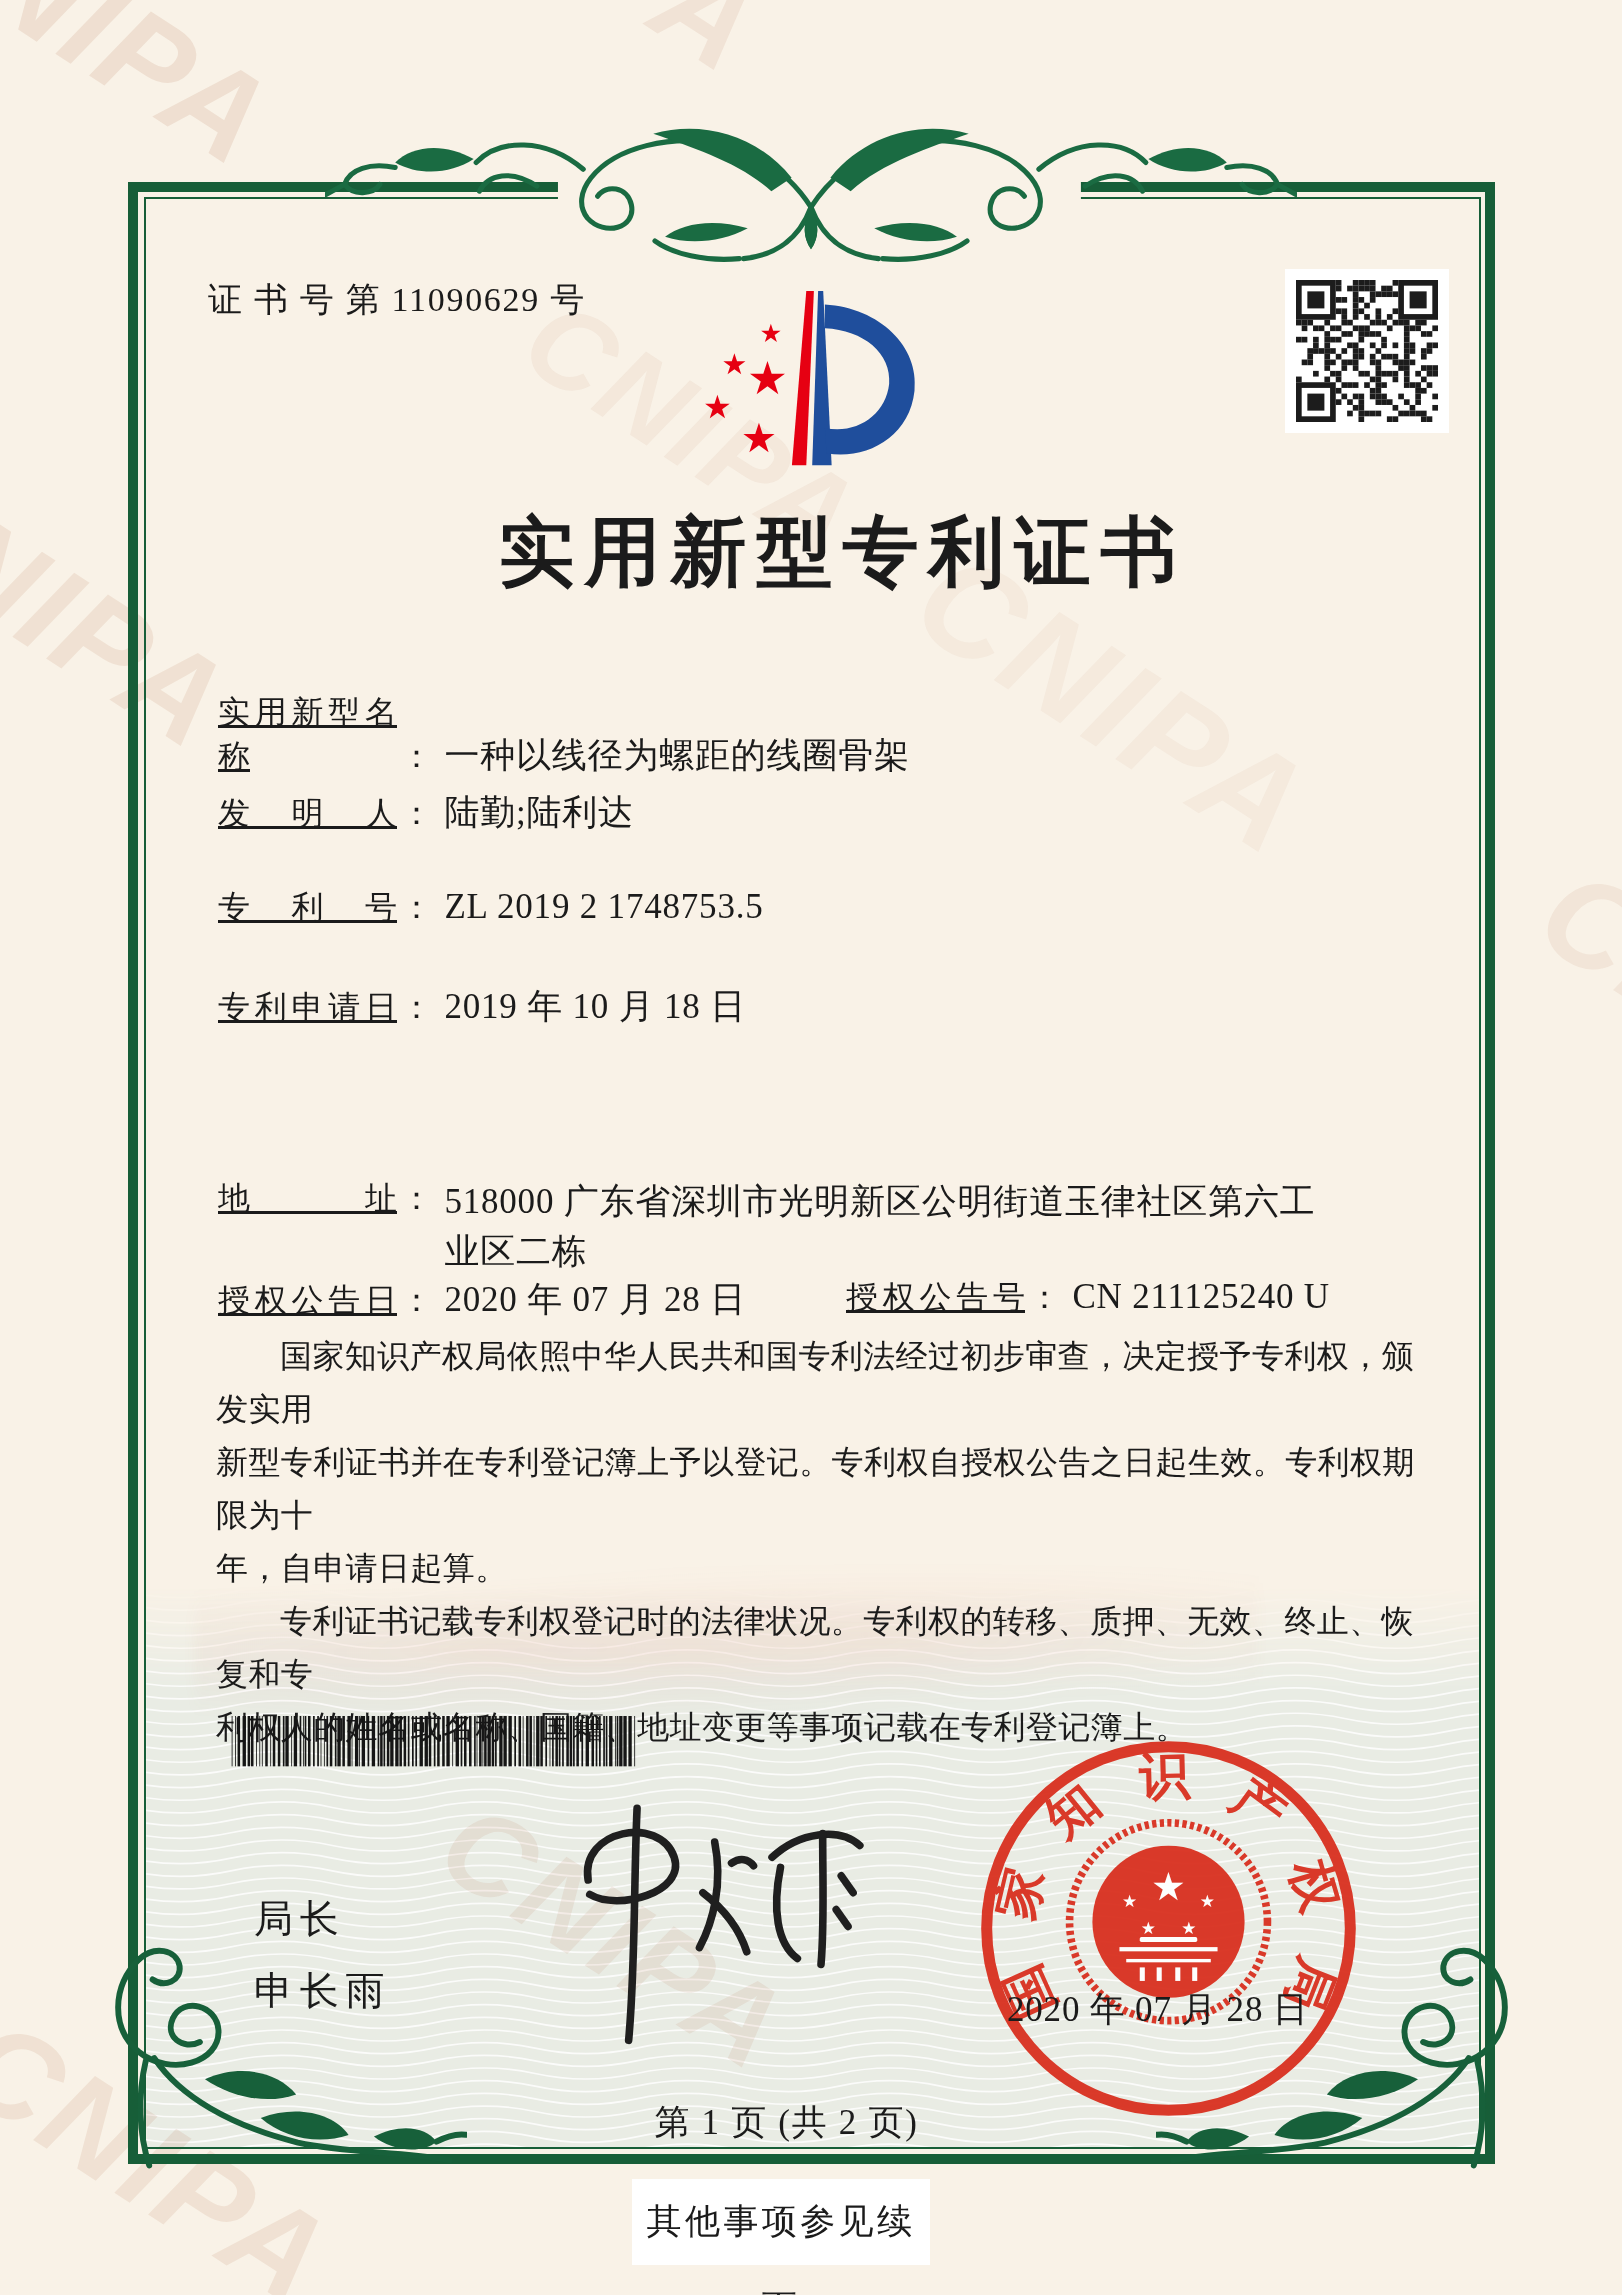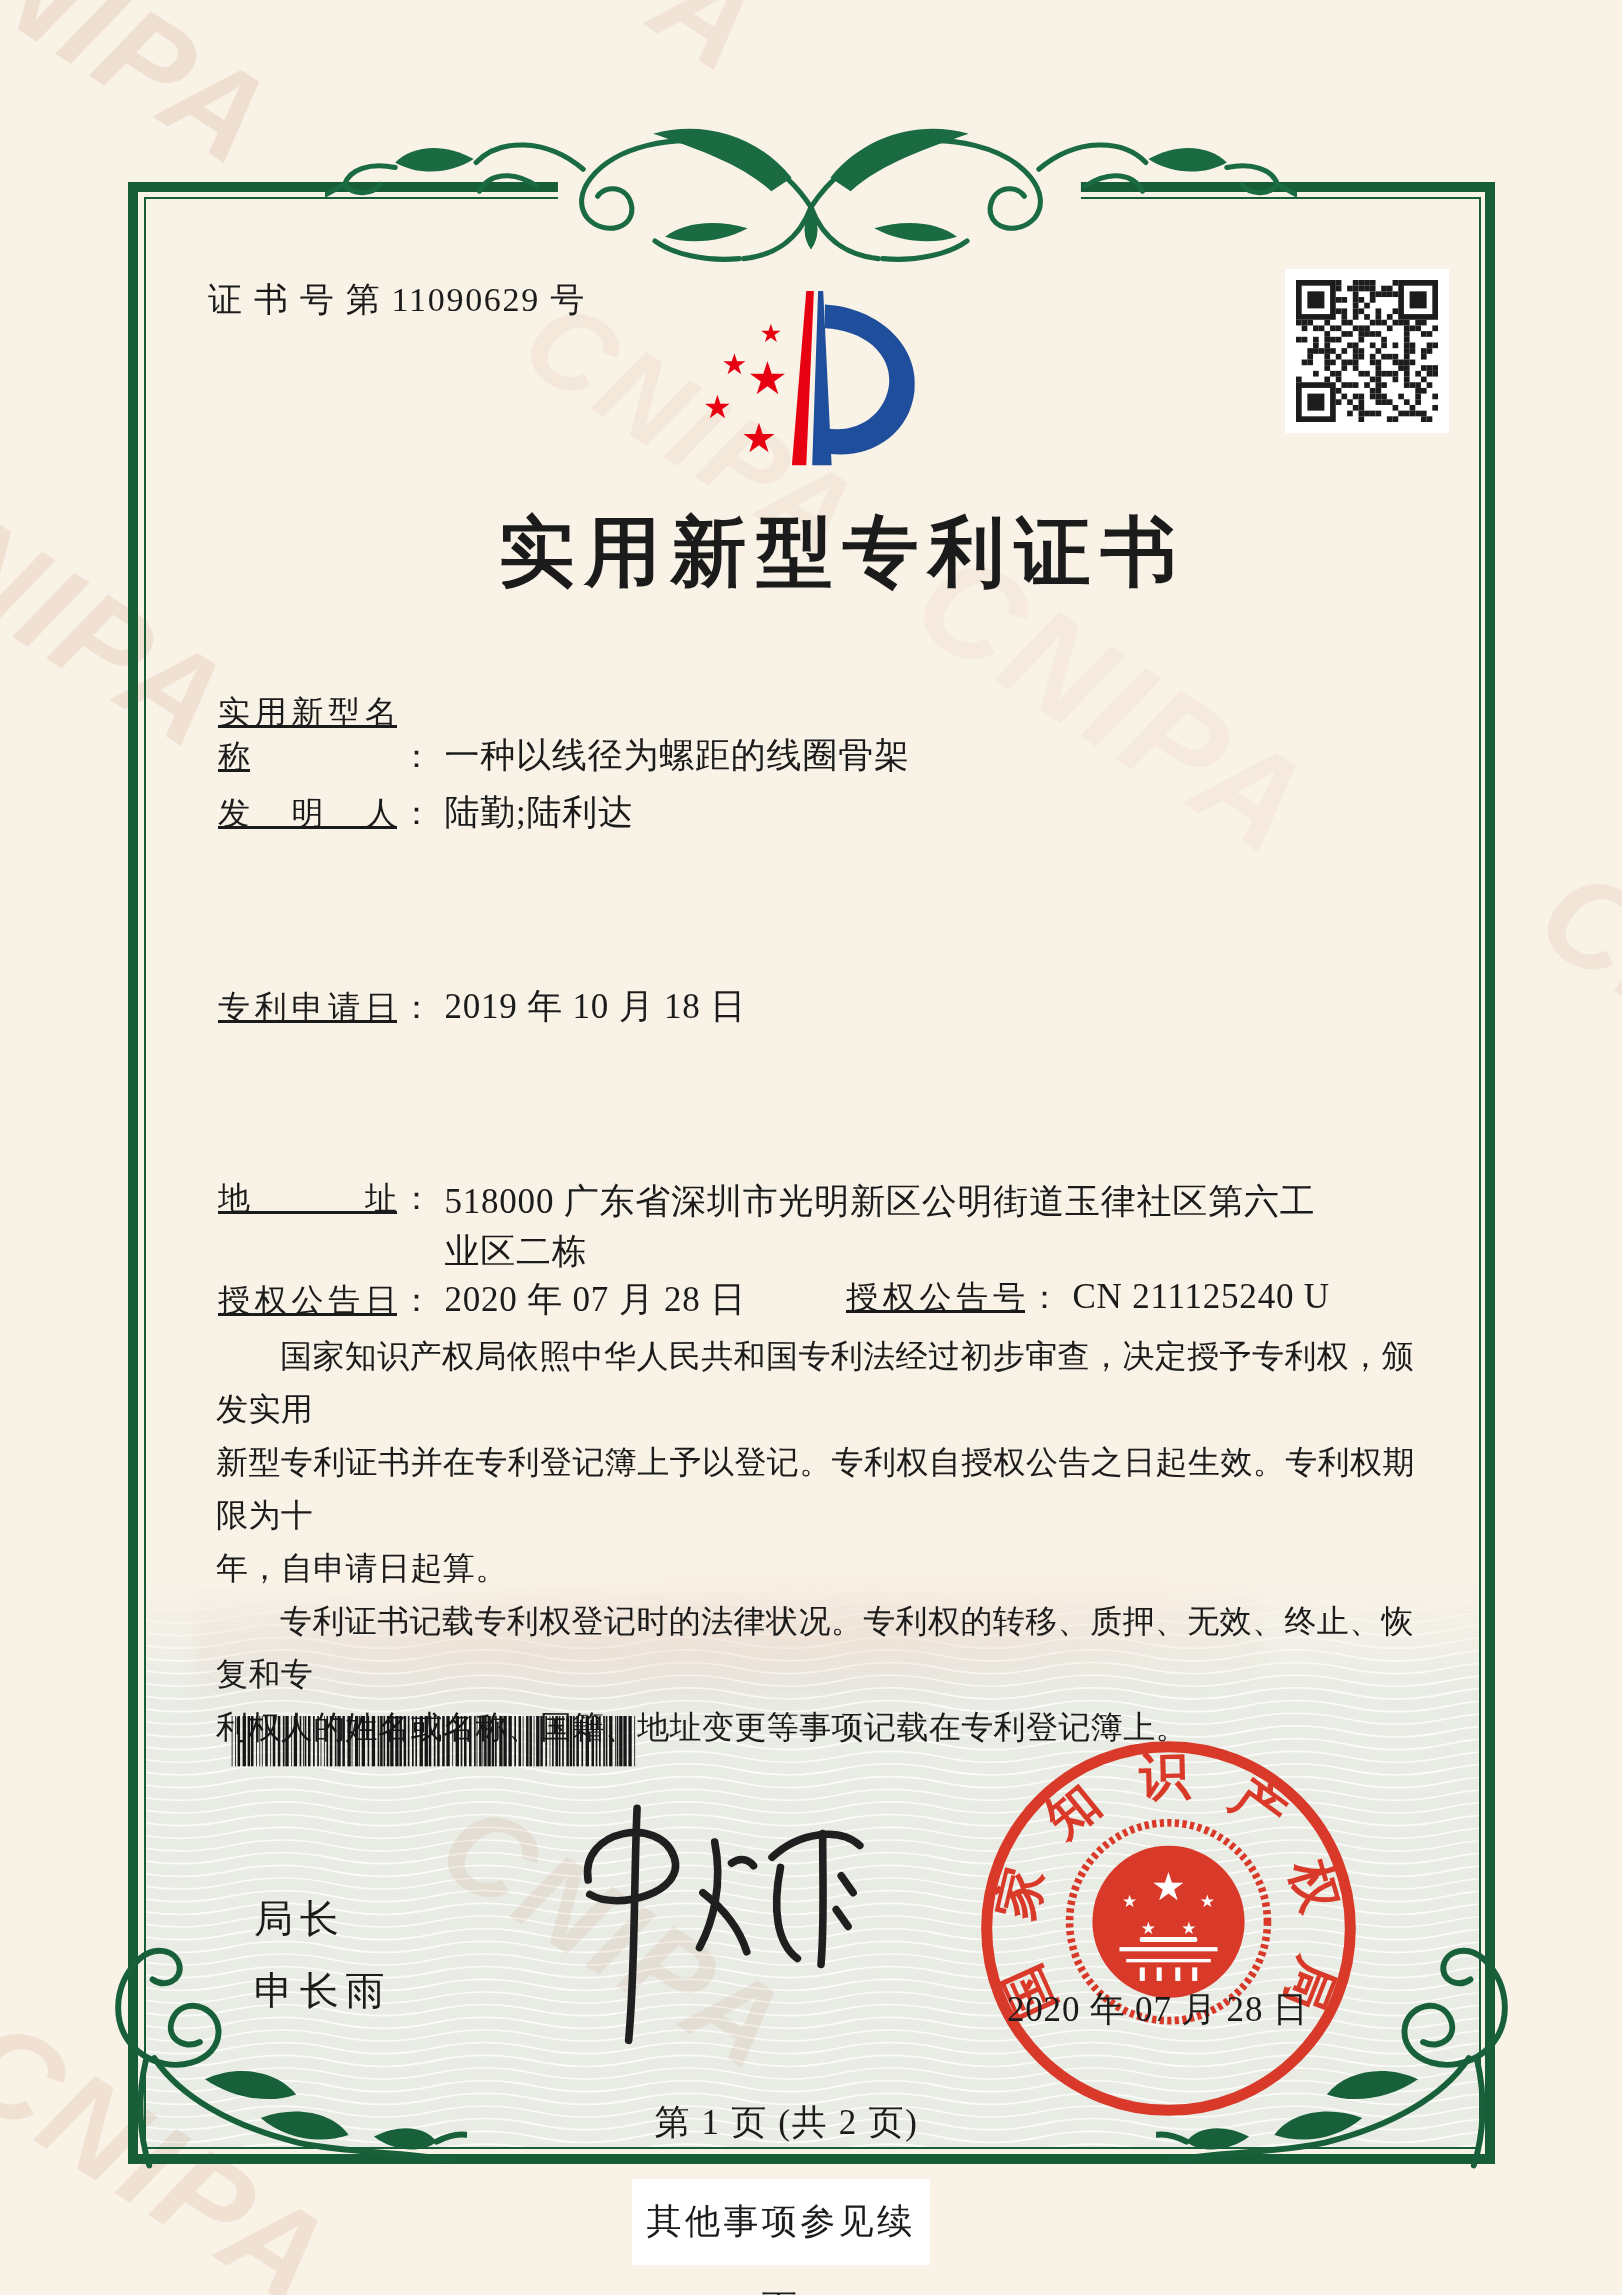--- a/index.html
+++ b/index.html
@@ -424,20 +424,23 @@
   </div>
 
   <div class="doc-title">实用新型专利证书</div>
 
   <div class="frow" style="top:691px">
     <span class="flabel">实用新型名称</span><span class="fcolon">：</span><span class="fvalue">一种以线径为螺距的线圈骨架</span>
   </div>
   <div class="frow" style="top:789px">
     <span class="flabel">发明人</span><span class="fcolon">：</span><span class="fvalue">陆勤;陆利达</span>
   </div>
+  <div class="frow" style="top:886px">
+    <span class="flabel">专利号</span><span class="fcolon">：</span><span class="fvalue">ZL 2019 2 1748753.5</span>
+  </div>
   <div class="frow" style="top:983px">
     <span class="flabel">专利申请日</span><span class="fcolon">：</span><span class="fvalue">2019 年 10 月 18 日</span>
   </div>
   <div class="frow" style="top:1177px">
     <span class="flabel">地址</span><span class="fcolon">：</span><span class="fvalue multiline">518000 广东省深圳市光明新区公明街道玉律社区第六工
 业区二栋</span>
   </div>
   <div class="frow" style="top:1276px">
     <span class="flabel">授权公告日</span><span class="fcolon">：</span><span class="fvalue">2020 年 07 月 28 日</span>
     <span class="grp2">

